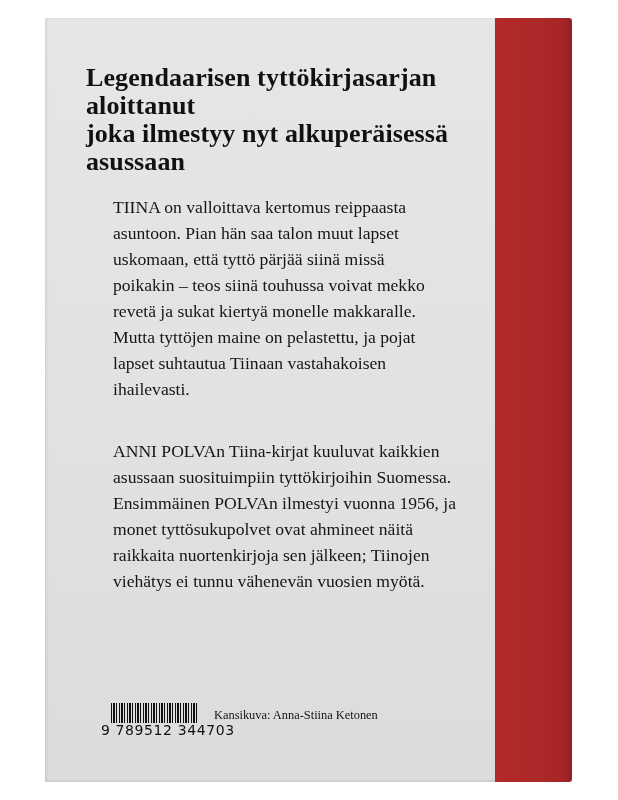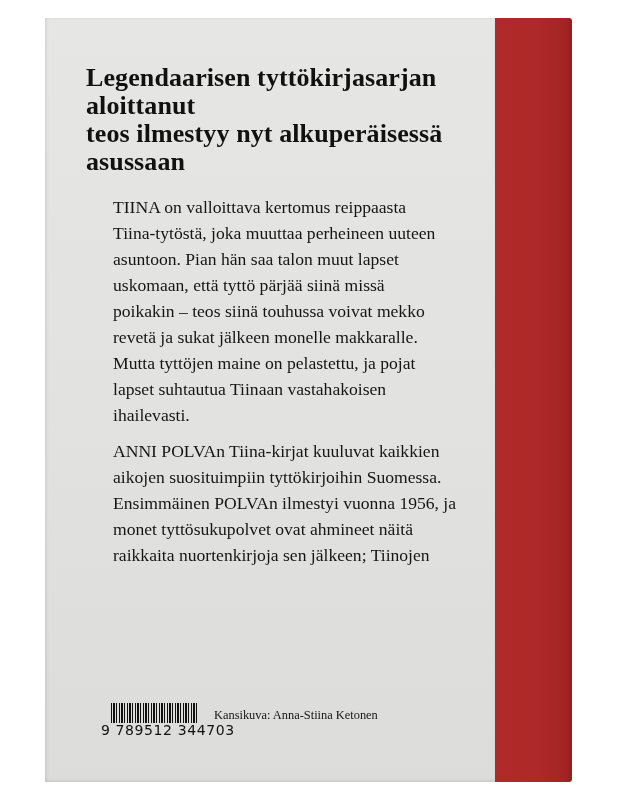--- a/index.html
+++ b/index.html
@@ -107,41 +107,41 @@
     .credits .line { display: block; }
     .credits .sp { display: inline-block; width: 14px; }
   </style>
 </head>
 <body>
 
 <div class="book">
   <div class="cover">
     <h1 class="headline">
       <span class="line">Legendaarisen tyttökirjasarjan aloittanut</span><br>
-      <span class="line">teos ilmestyy nyt alkuperäisessä asussaan</span>
+      <span class="line">joka ilmestyy nyt alkuperäisessä asussaan</span>
     </h1>
 
     <p class="para para1">
       <span class="line">TIINA on valloittava kertomus reippaasta</span>
-      <span class="line">Tiina-tytöstä, joka muuttaa perheineen uuteen</span>
       <span class="line">asuntoon. Pian hän saa talon muut lapset</span>
       <span class="line">uskomaan, että tyttö pärjää siinä missä</span>
       <span class="line">poikakin –  teos siinä touhussa voivat mekko</span>
-      <span class="line">revetä ja sukat jälkeen monelle makkaralle.</span>
+      <span class="line">revetä ja sukat kiertyä monelle makkaralle.</span>
       <span class="line">Mutta tyttöjen maine on pelastettu, ja pojat</span>
       <span class="line">lapset suhtautua Tiinaan vastahakoisen</span>
       <span class="line">ihailevasti.</span>
     </p>
 
     <p class="para para2">
       <span class="line">ANNI POLVAn Tiina-kirjat kuuluvat kaikkien</span>
-      <span class="line">aikojen suosituimpiin tyttökirjoihin Suomessa.</span>
+      <span class="line">asussaan suosituimpiin tyttökirjoihin Suomessa.</span>
       <span class="line">Ensimmäinen POLVAn ilmestyi vuonna 1956, ja</span>
       <span class="line">monet tyttösukupolvet ovat ahmineet näitä</span>
       <span class="line">raikkaita nuortenkirjoja sen jälkeen; Tiinojen</span>
+      <span class="line">viehätys ei tunnu vähenevän vuosien myötä.</span>
     </p>
 
     <div class="barcode">
       <div class="bars"></div>
       <div class="barcode-digits">9 789512 344703</div>
     </div>
 
     <div class="credits">
       <span class="line">Kansikuva: Anna-Stiina Ketonen</span>
     </div>

